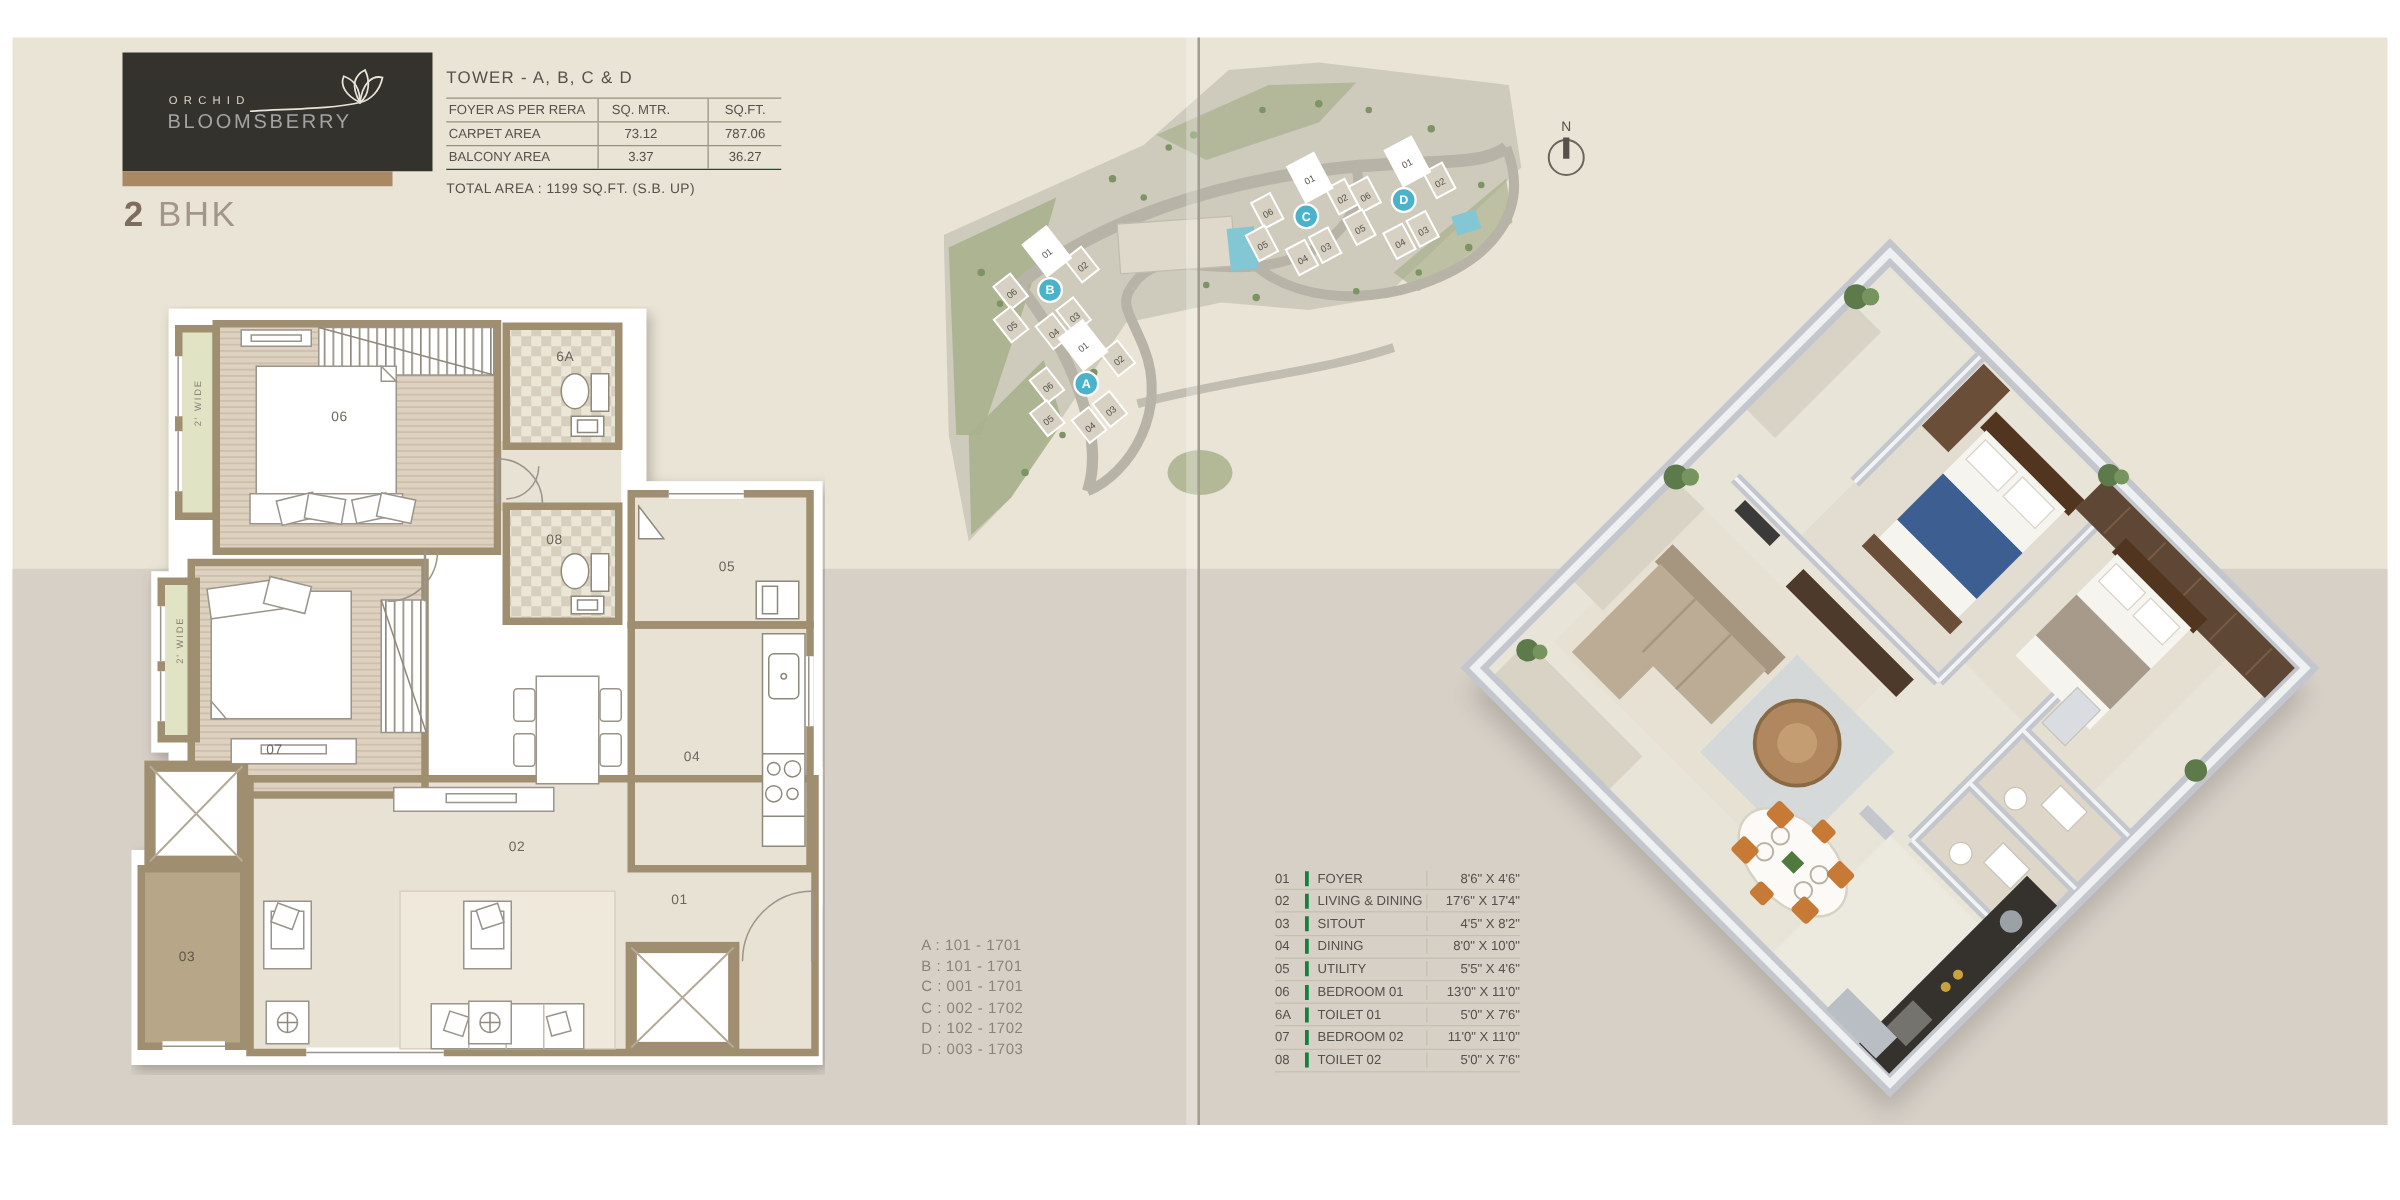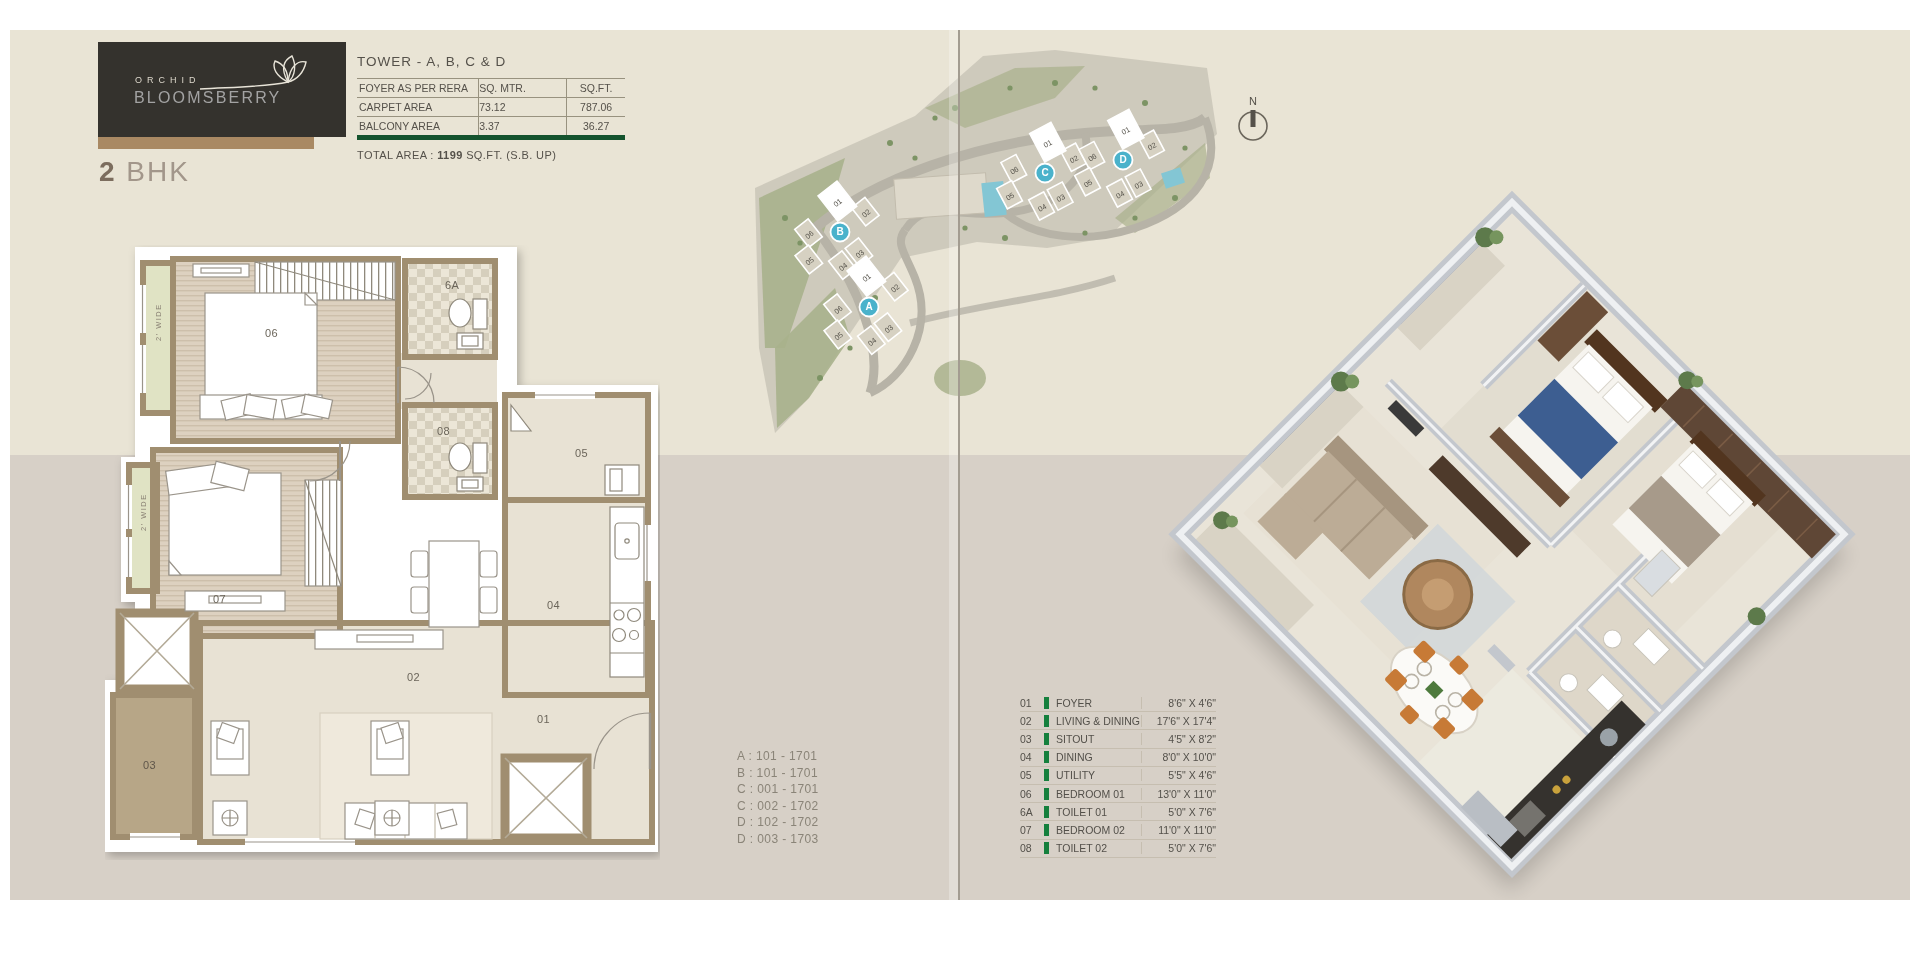--- a/index.html
+++ b/index.html
@@ -15,36 +15,36 @@
   .logo-name{position:absolute;left:36px;top:47px;font-size:16px;letter-spacing:2.2px;color:#a3a3a3;font-weight:400;}
   .logo-strip{position:absolute;left:88px;top:107px;width:216px;height:12px;background:#a98963;}
   .bhk{position:absolute;left:89px;top:126px;font-size:28px;color:#a2968a;letter-spacing:2px;}
   .bhk b{color:#7c6d5e;font-weight:700;}
 
   
   .area-block{position:absolute;left:347px;top:24px;width:268px;color:#55514a;}
   .area-title{font-size:13.5px;letter-spacing:1px;margin-bottom:9px;}
   .atable{width:100%;border-collapse:collapse;font-size:10.5px;}
   .atable div.row{display:flex;border-top:1px solid #98927f;}
-  .atable div.row:last-child{border-bottom:5px solid #14532d;}
+  .atable div.row:last-child{border-bottom:1px solid #14532d;}
   .atable .c1{width:128px;padding:3px 0 3px 2px;text-align:left;}
-  .atable .c2{width:72px;border-left:1px solid #98927f;text-align:left;padding:3px 0;}
+  .atable .c2{width:72px;border-left:1px solid #98927f;text-align:center;padding:3px 0;}
   .atable .c3{width:62px;border-left:1px solid #98927f;text-align:center;padding:3px 0;margin-left:20px;}
   .area-total{margin-top:9px;font-size:11px;letter-spacing:.4px;}
-  .area-total b{font-weight:700;text-align:center;}
+  .area-total b{font-weight:400;text-align:center;}
 
   
   .units-list{position:absolute;left:727px;top:718px;font-size:12px;line-height:16.5px;color:#8a8478;letter-spacing:.4px;}
 
   
   .legend{position:absolute;left:1010px;top:664px;width:196px;font-size:10.5px;color:#53504a;}
   .legend .lrow{display:flex;align-items:center;height:17.2px;border-bottom:1px solid #c6beb0;}
   .legend .lrow:first-child{border-top:0;}
   .legend .lnum{width:24px;}
-  .legend .lname{flex:1;border-left:5px solid #15803d;padding-left:7px;}
+  .legend .lname{flex:1;border-left:3px solid #15803d;padding-left:7px;}
   .legend .ldims{width:74px;text-align:right;border-left:1px solid #c6beb0;}
   svg text{font-family:"Liberation Sans",sans-serif;}
 </style>
 </head>
 <body>
 
 <div class="canvas">
   <div class="band-bottom"></div>
 
   <div class="logo-box">

